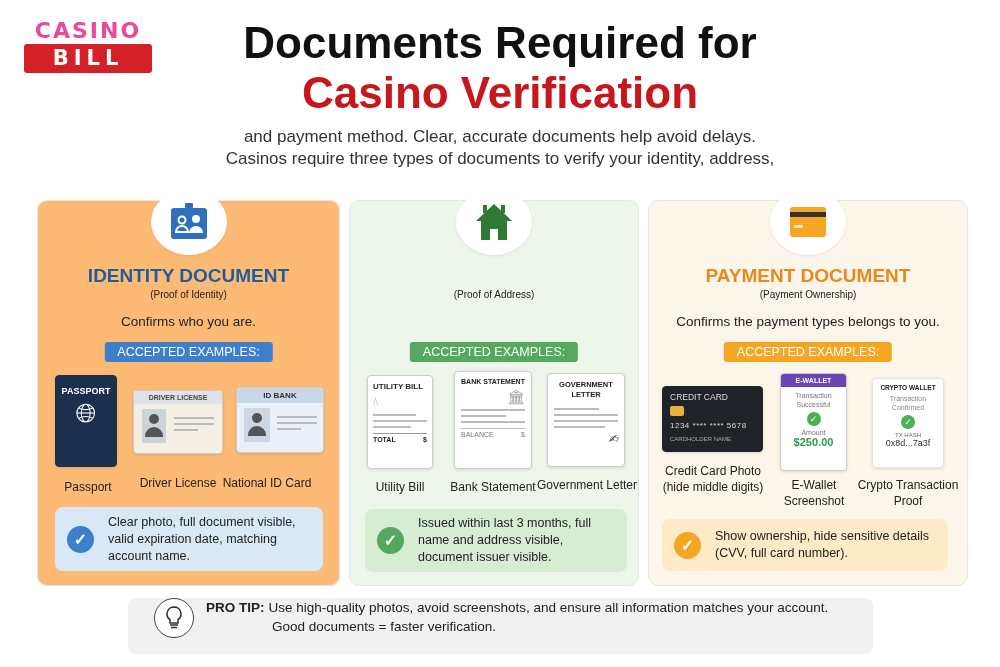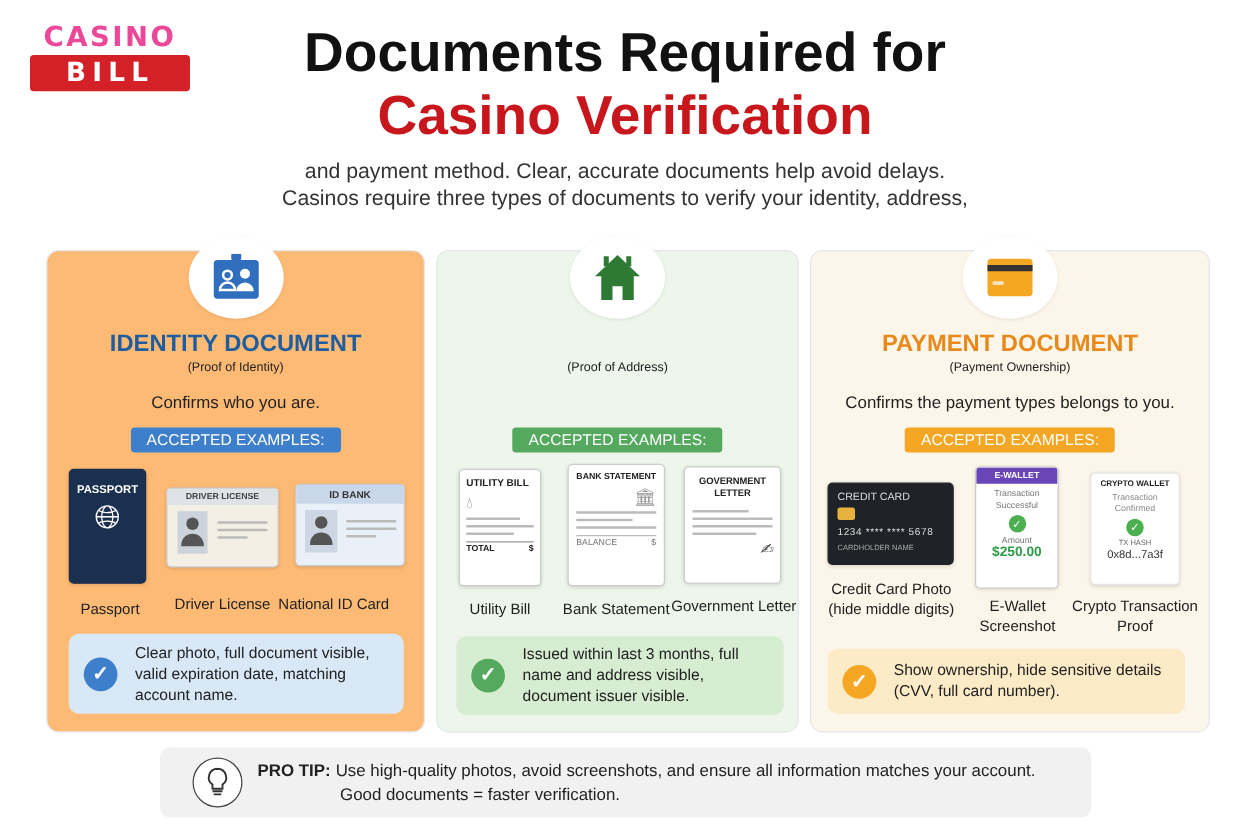--- a/index.html
+++ b/index.html
@@ -15,21 +15,21 @@
 .c2{left:349px;width:290px;background:#eef6ec}
 .c3{left:648px;width:320px;background:#fcf6ea}
 .icon-circle{position:absolute;top:-12px;left:50%;margin-left:-38px;width:76px;height:66px;background:#fff;border-radius:50%;display:flex;align-items:center;justify-content:center;box-shadow:0 1px 3px rgba(0,0,0,.08)}
 .ctitle{position:absolute;top:64px;left:0;right:0;text-align:center;font-size:19px;font-weight:bold}
 .csub{position:absolute;top:88px;left:0;right:0;text-align:center;font-size:10px;color:#222}
 .cdesc{position:absolute;top:113px;left:0;right:0;text-align:center;font-size:13.5px;color:#222}
 .badge{position:absolute;top:141px;left:50%;transform:translateX(-50%);color:#fff;font-size:12.5px;font-weight:normal;padding:3px 13px;border-radius:3px;white-space:nowrap}
 .ex{position:absolute;text-align:center;font-size:12px;color:#222;line-height:16px}
 .note{position:absolute;border-radius:8px;font-size:12.5px;line-height:17px;color:#222;display:flex;align-items:center;padding:0 12px}
 .chk{width:27px;height:27px;border-radius:50%;color:#fff;display:flex;align-items:center;justify-content:center;font-size:16px;font-weight:bold;flex-shrink:0;margin-right:14px}
-.tip{position:absolute;left:128px;top:598px;width:745px;height:56px;background:#f1f1f1;border-radius:8px;display:flex;align-items:center;padding-left:26px}
+.tip{position:absolute;left:128px;top:598px;width:745px;height:56px;background:#f1f1f1;border-radius:8px;display:flex;align-items:flex-start;padding-left:26px}
 .tip-icon{width:40px;height:40px;border-radius:50%;border:1.5px solid #444;background:#fff;display:flex;align-items:center;justify-content:center;margin-right:12px}
 .tip-text{font-size:13.5px;line-height:19px;color:#222}
 .tip-label{font-weight:bold;margin-right:4px}
 .doc{position:absolute;background:#fff;border:1px solid #ccc;border-radius:4px;box-shadow:0 1px 3px rgba(0,0,0,.12)}
 .line{height:2px;background:#bbb;margin:4px 0}
 </style>
 </head>
 <body>
 
 <div class="logo">

